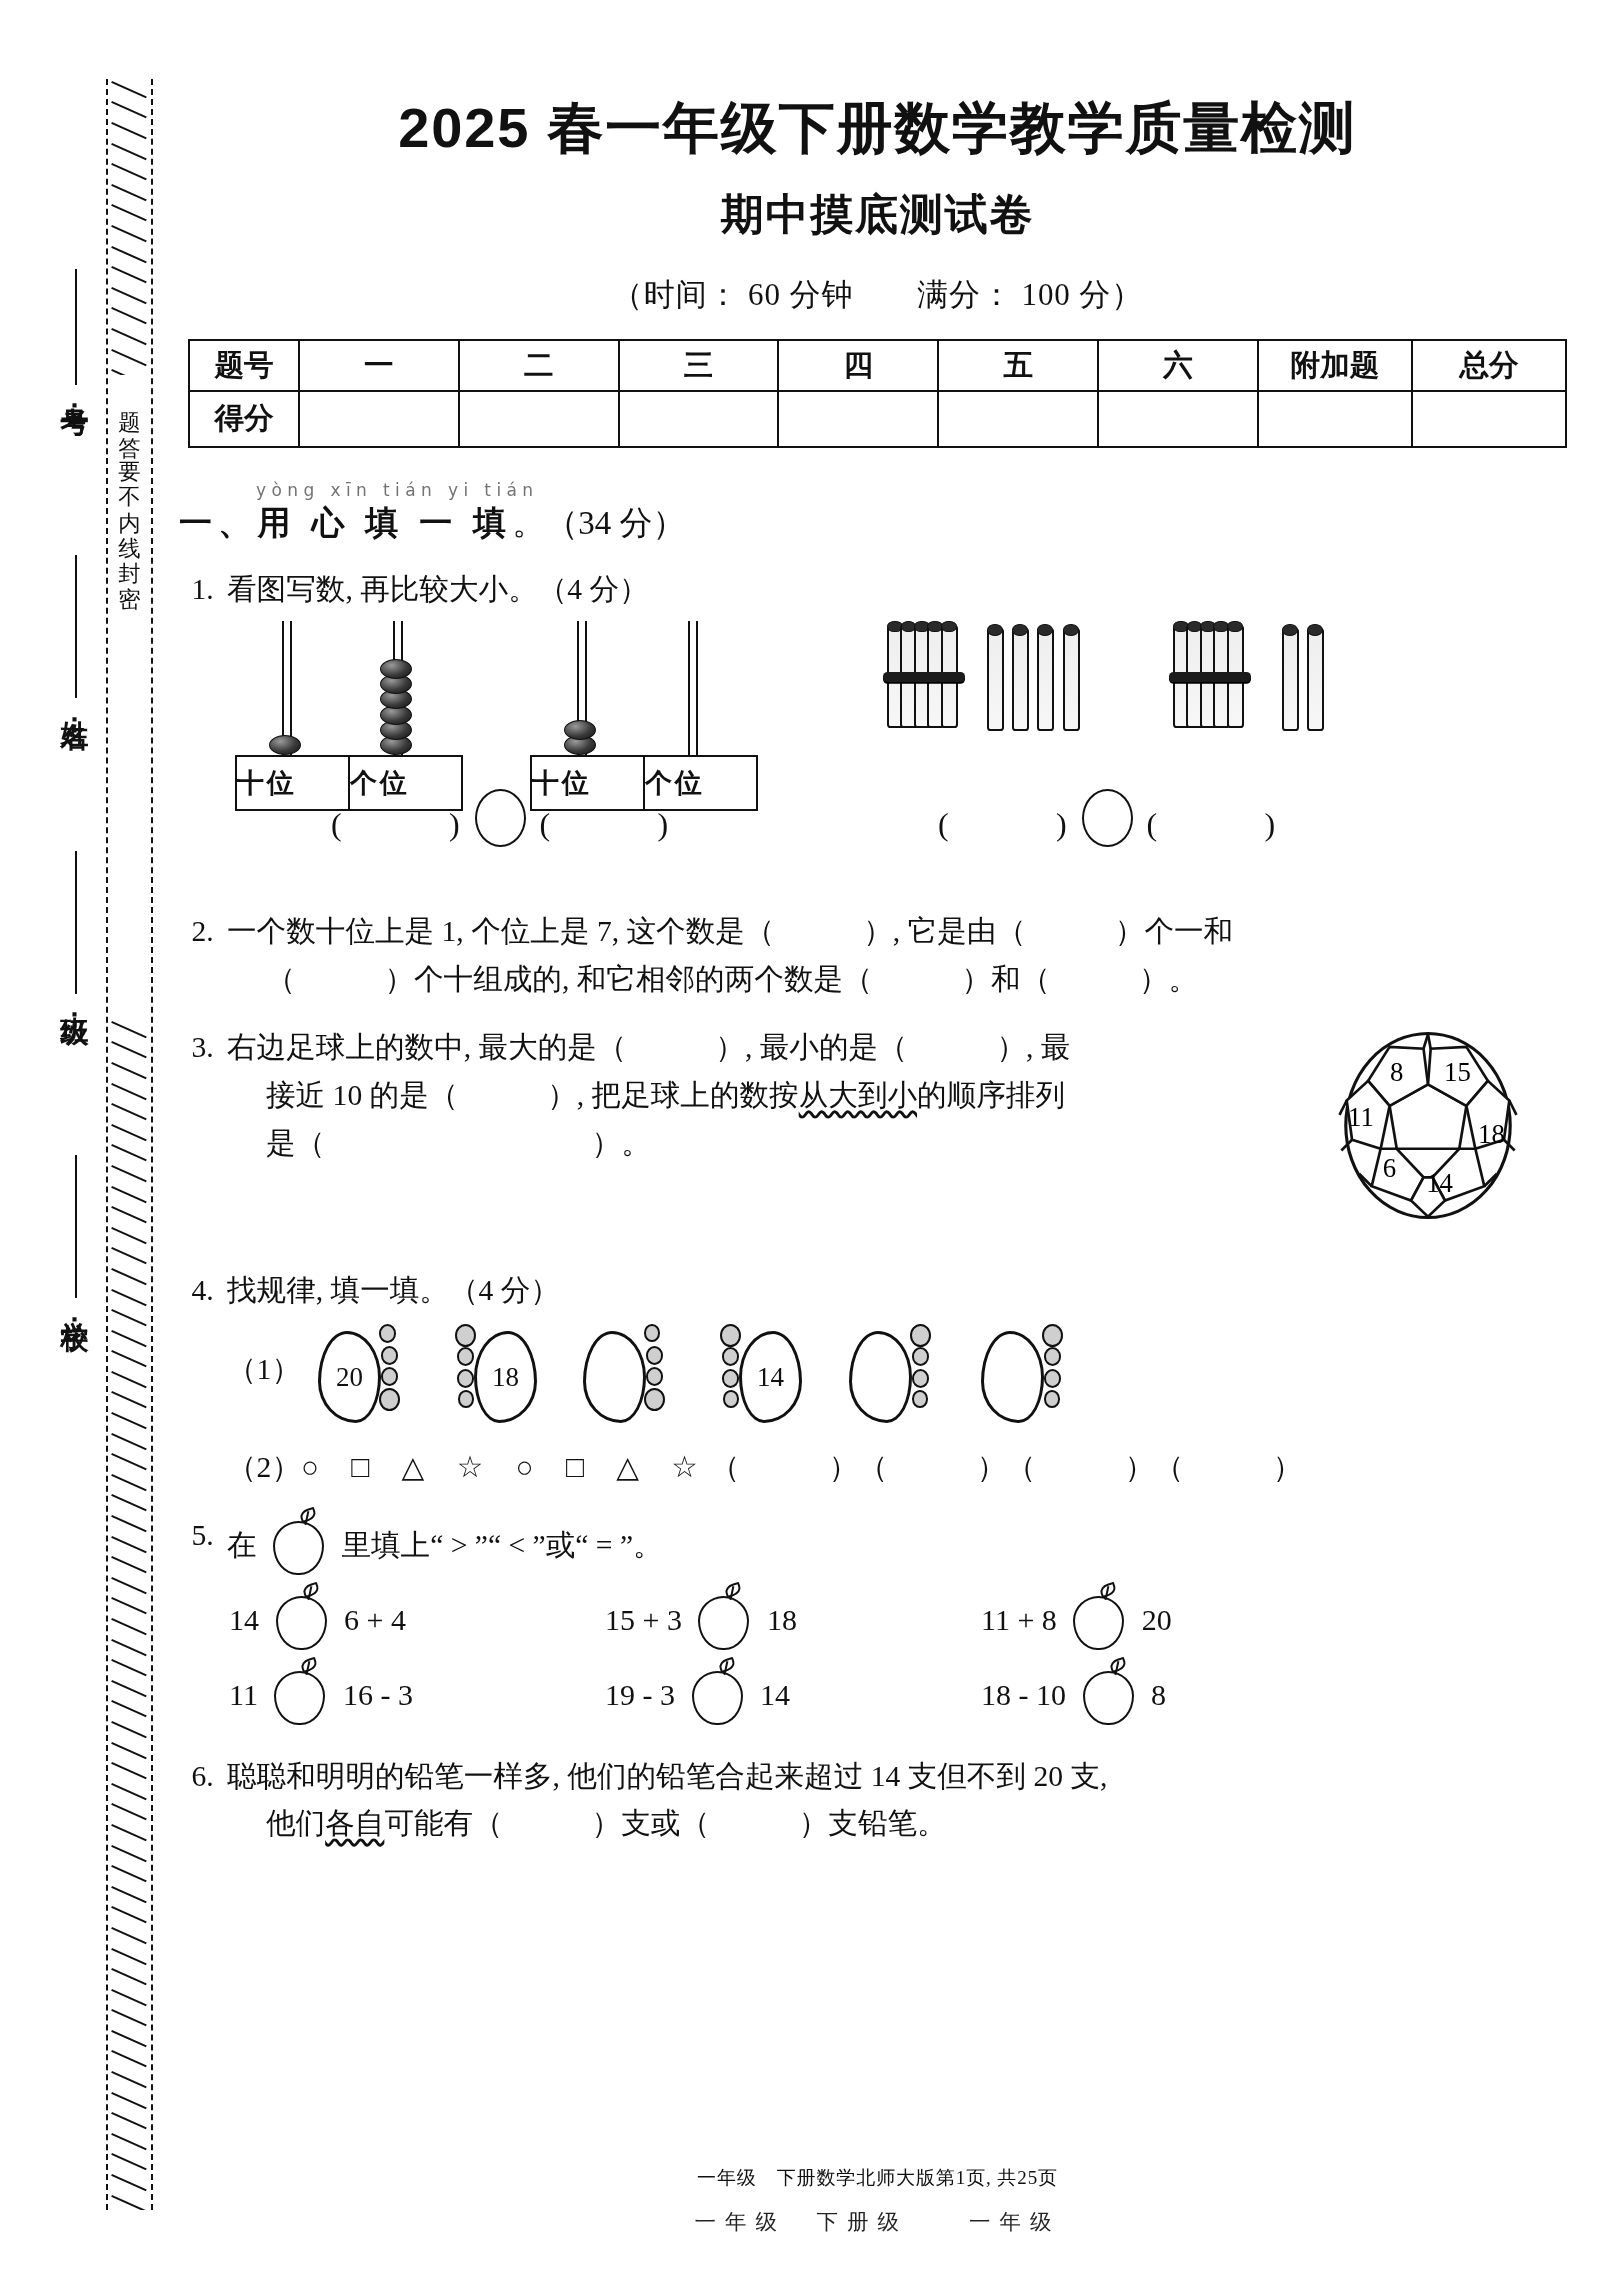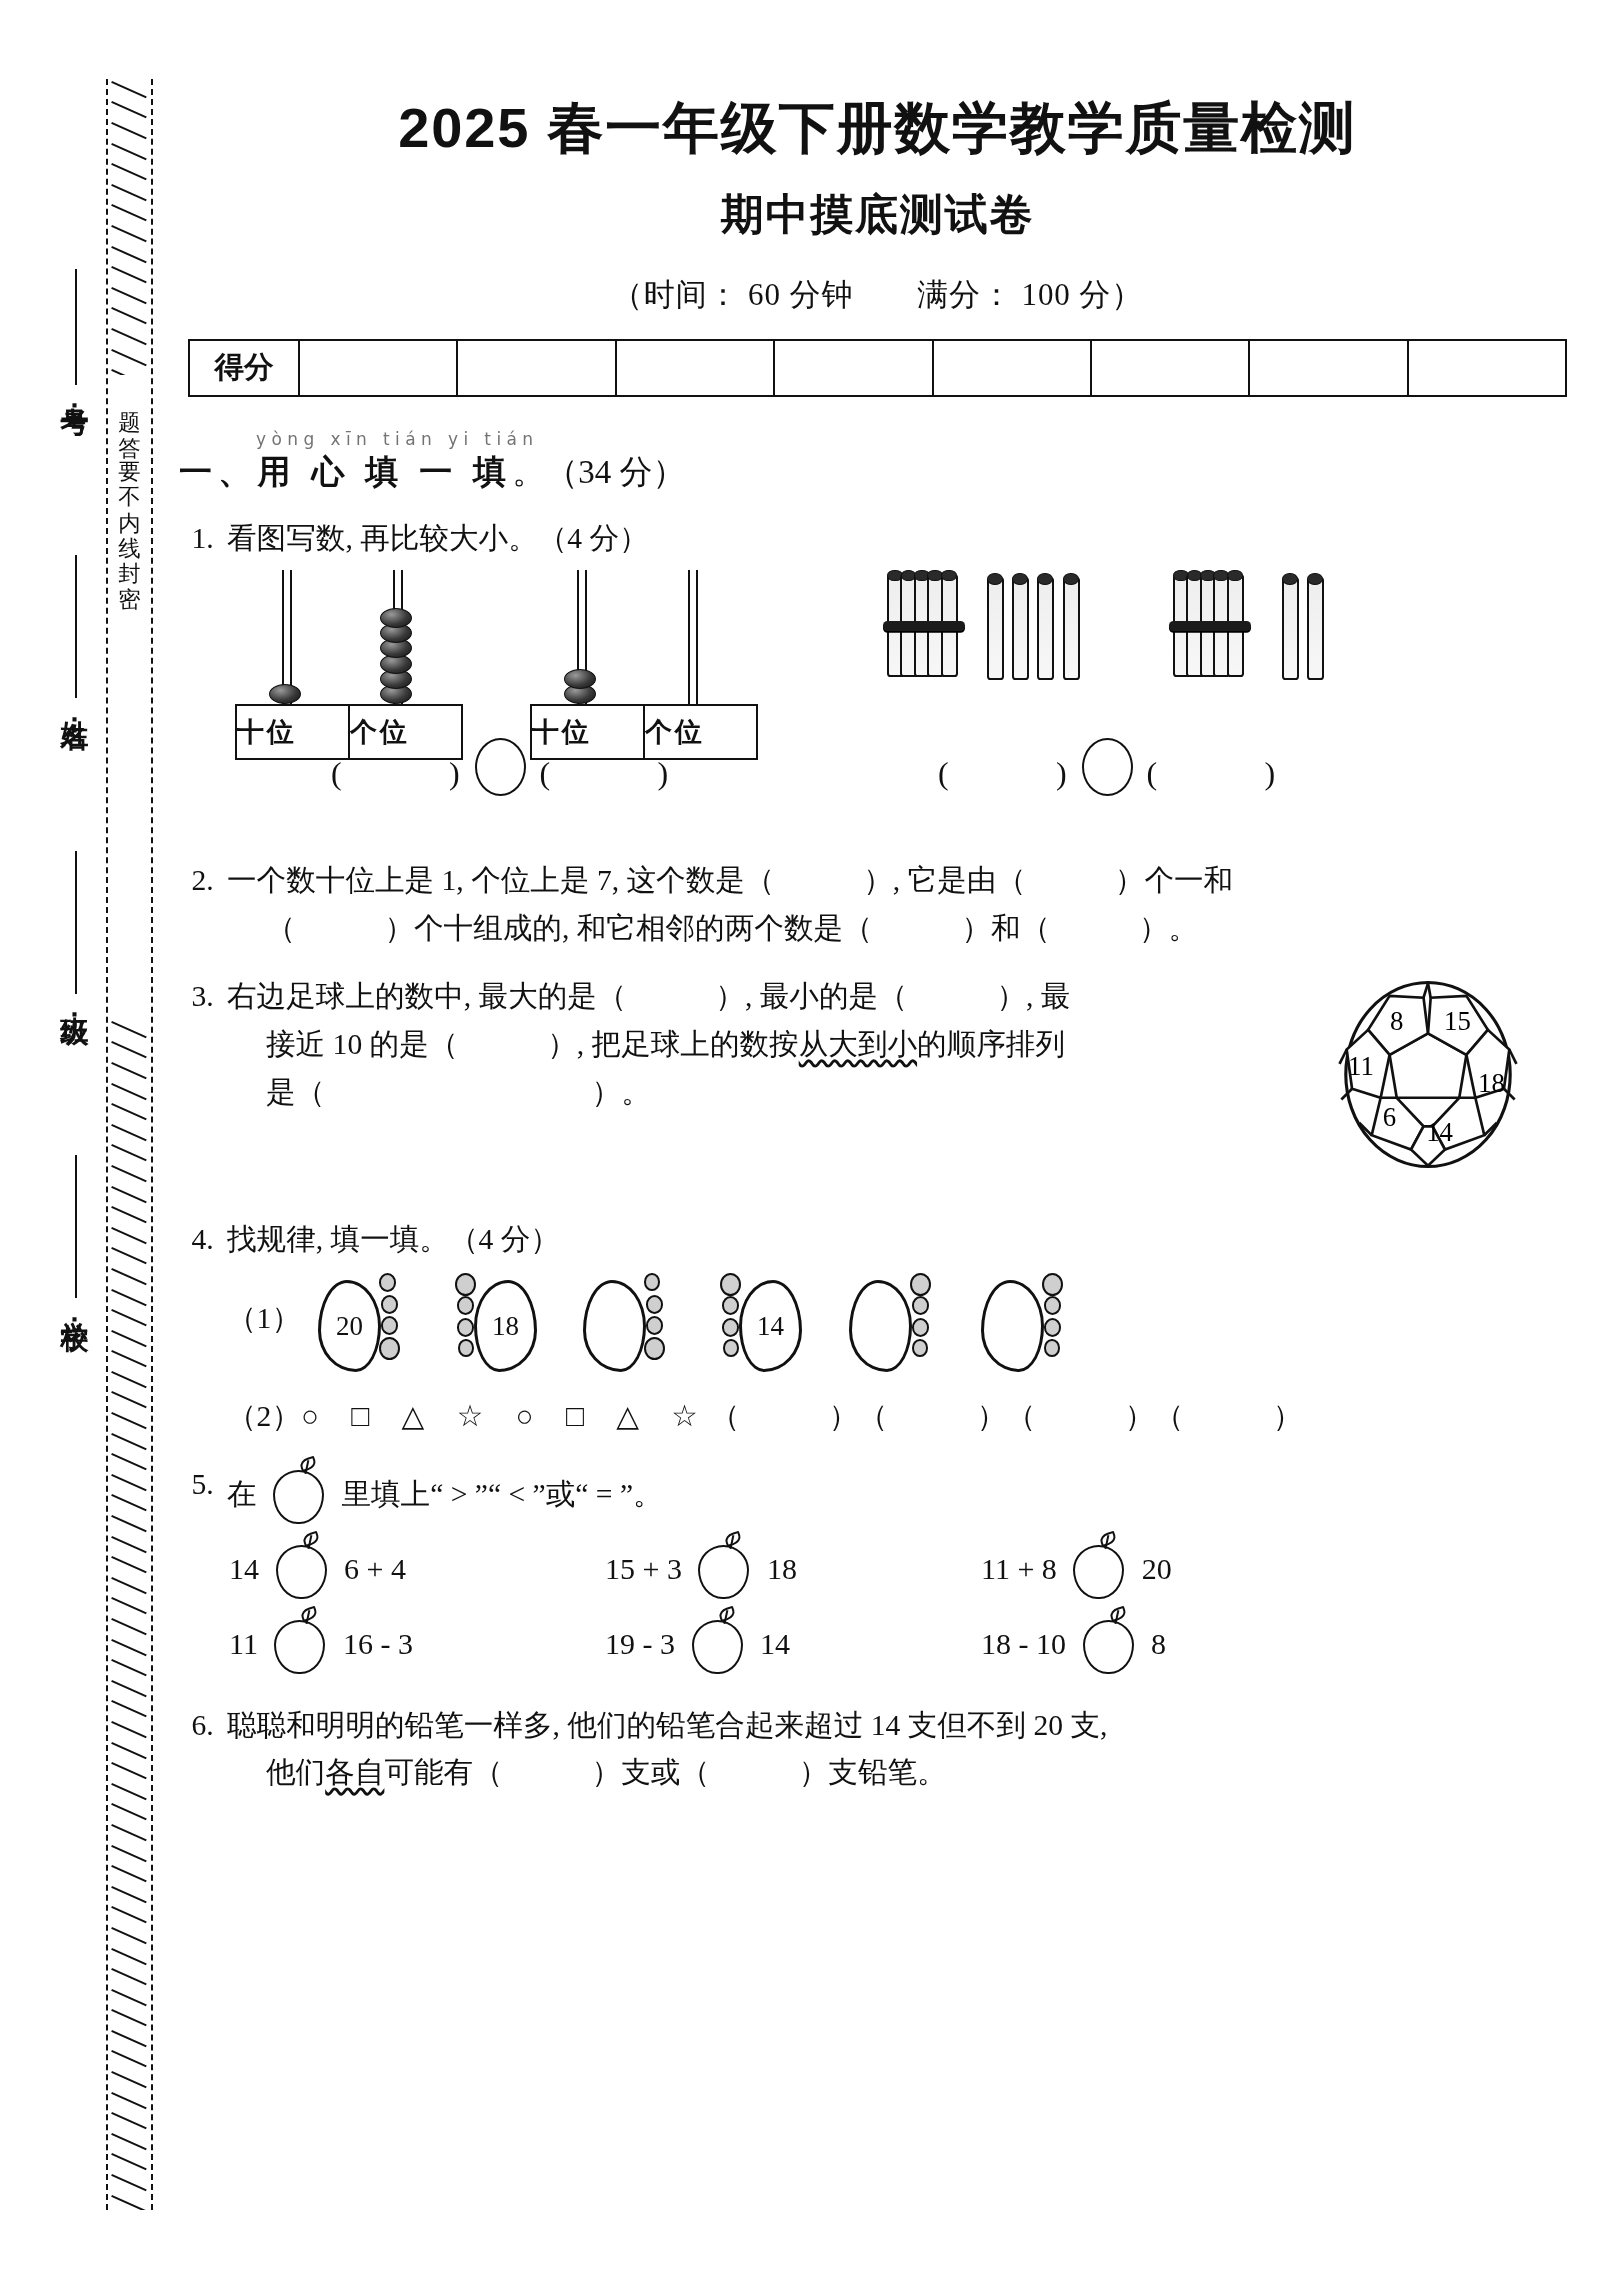--- a/index.html
+++ b/index.html
@@ -293,20 +293,31 @@
   <div class="field-col" style="top:1299px;">学校：</div>
 
   <div class="content">
 
     <div class="title-main">2025 春一年级下册数学教学质量检测</div>
     <div class="title-sub">期中摸底测试卷</div>
     <div class="meta-line">（时间： 60 分钟　　满分： 100 分）</div>
 
     <table class="score">
       <tbody>
+          <tr>
+        <td class="lab">题号</td>
+        <td>一</td>
+        <td>二</td>
+        <td>三</td>
+        <td>四</td>
+        <td>五</td>
+        <td>六</td>
+        <td class="wide">附加题</td>
+        <td class="wide">总分</td>
+      </tr>
       <tr class="marks">
         <td class="lab">得分</td>
         <td></td>
         <td></td>
         <td></td>
         <td></td>
         <td></td>
         <td></td>
         <td></td>
         <td></td>
@@ -594,16 +605,20 @@
     </div>
 
     <div class="q" style="margin-top:32px;">
       <span class="num">6.</span>
       <div>聪聪和明明的铅笔一样多, 他们的铅笔合起来超过 14 支但不到 20 支,</div>
       <div class="indent">
         <span>他们</span><span class="wavy">各自</span><span>可能有（　　　）支或（　　　）支铅笔。</span>
       </div>
     </div>
 
+    <div class="footer">
+      <div>一年级　下册数学北师大版第1页, 共25页</div>
+      <div class="second">一年级　下册级　　一年级</div>
+    </div>
 
   </div>
 </div>
 
 
 </body></html>

